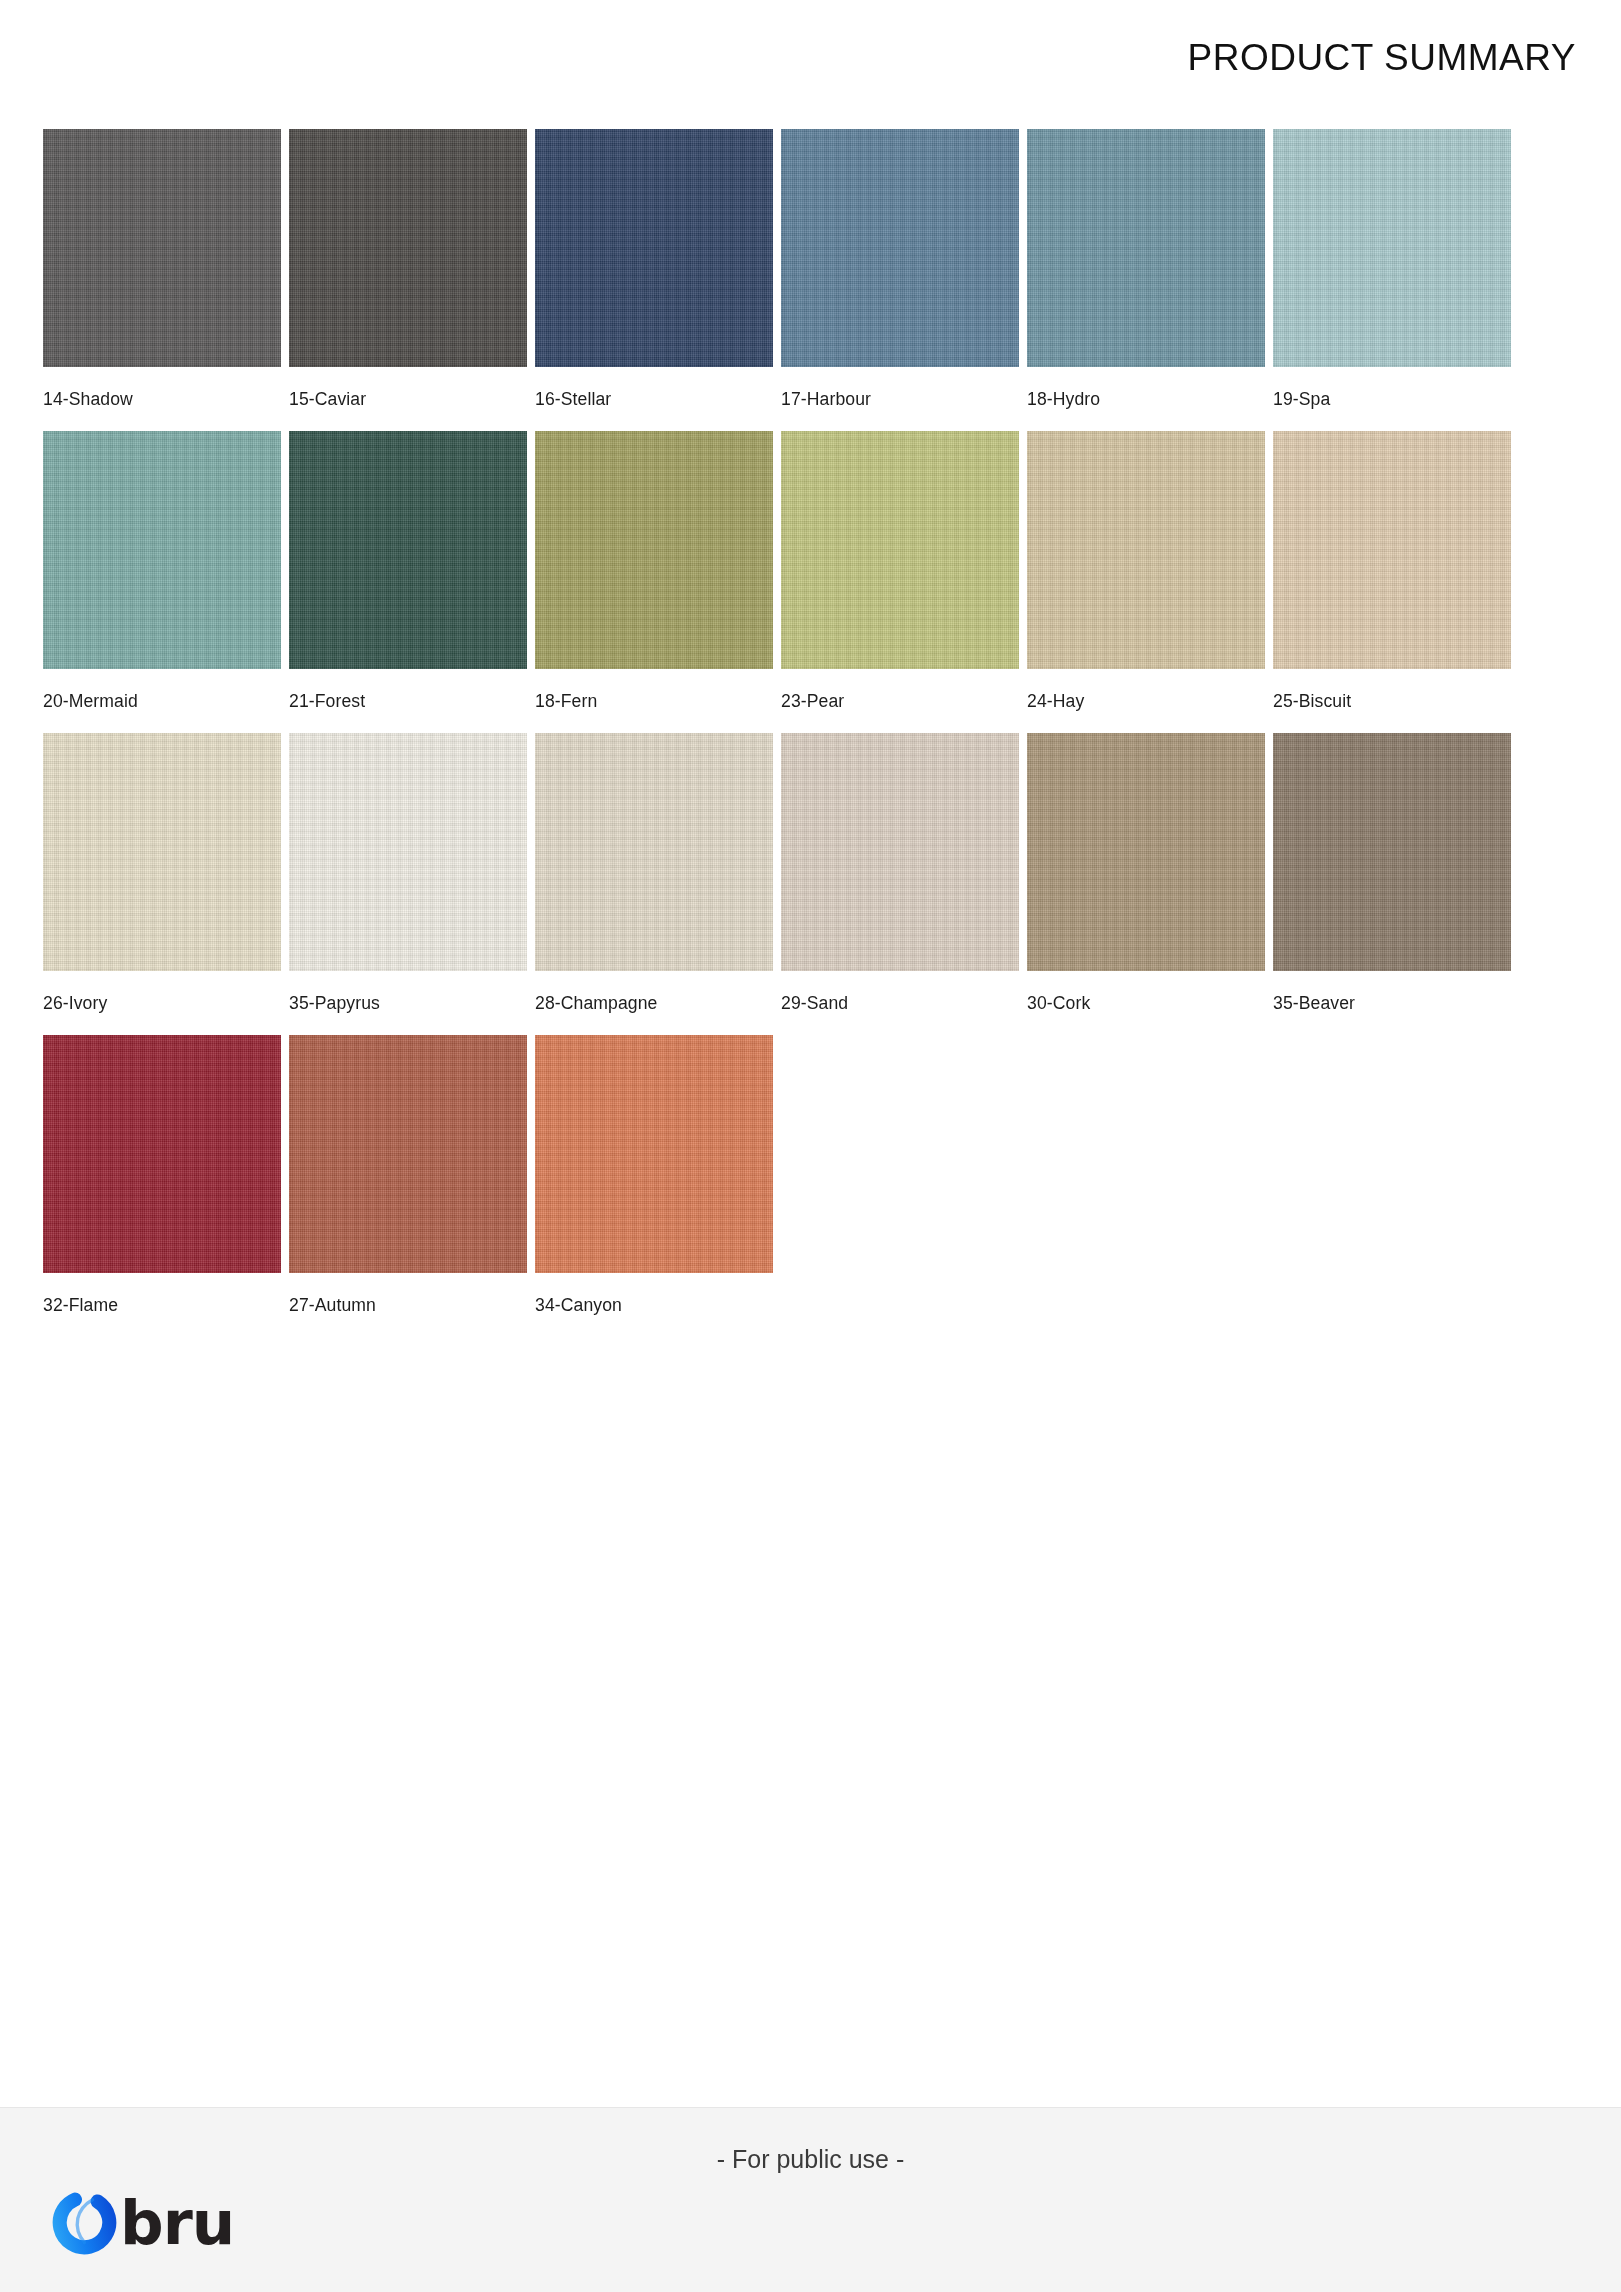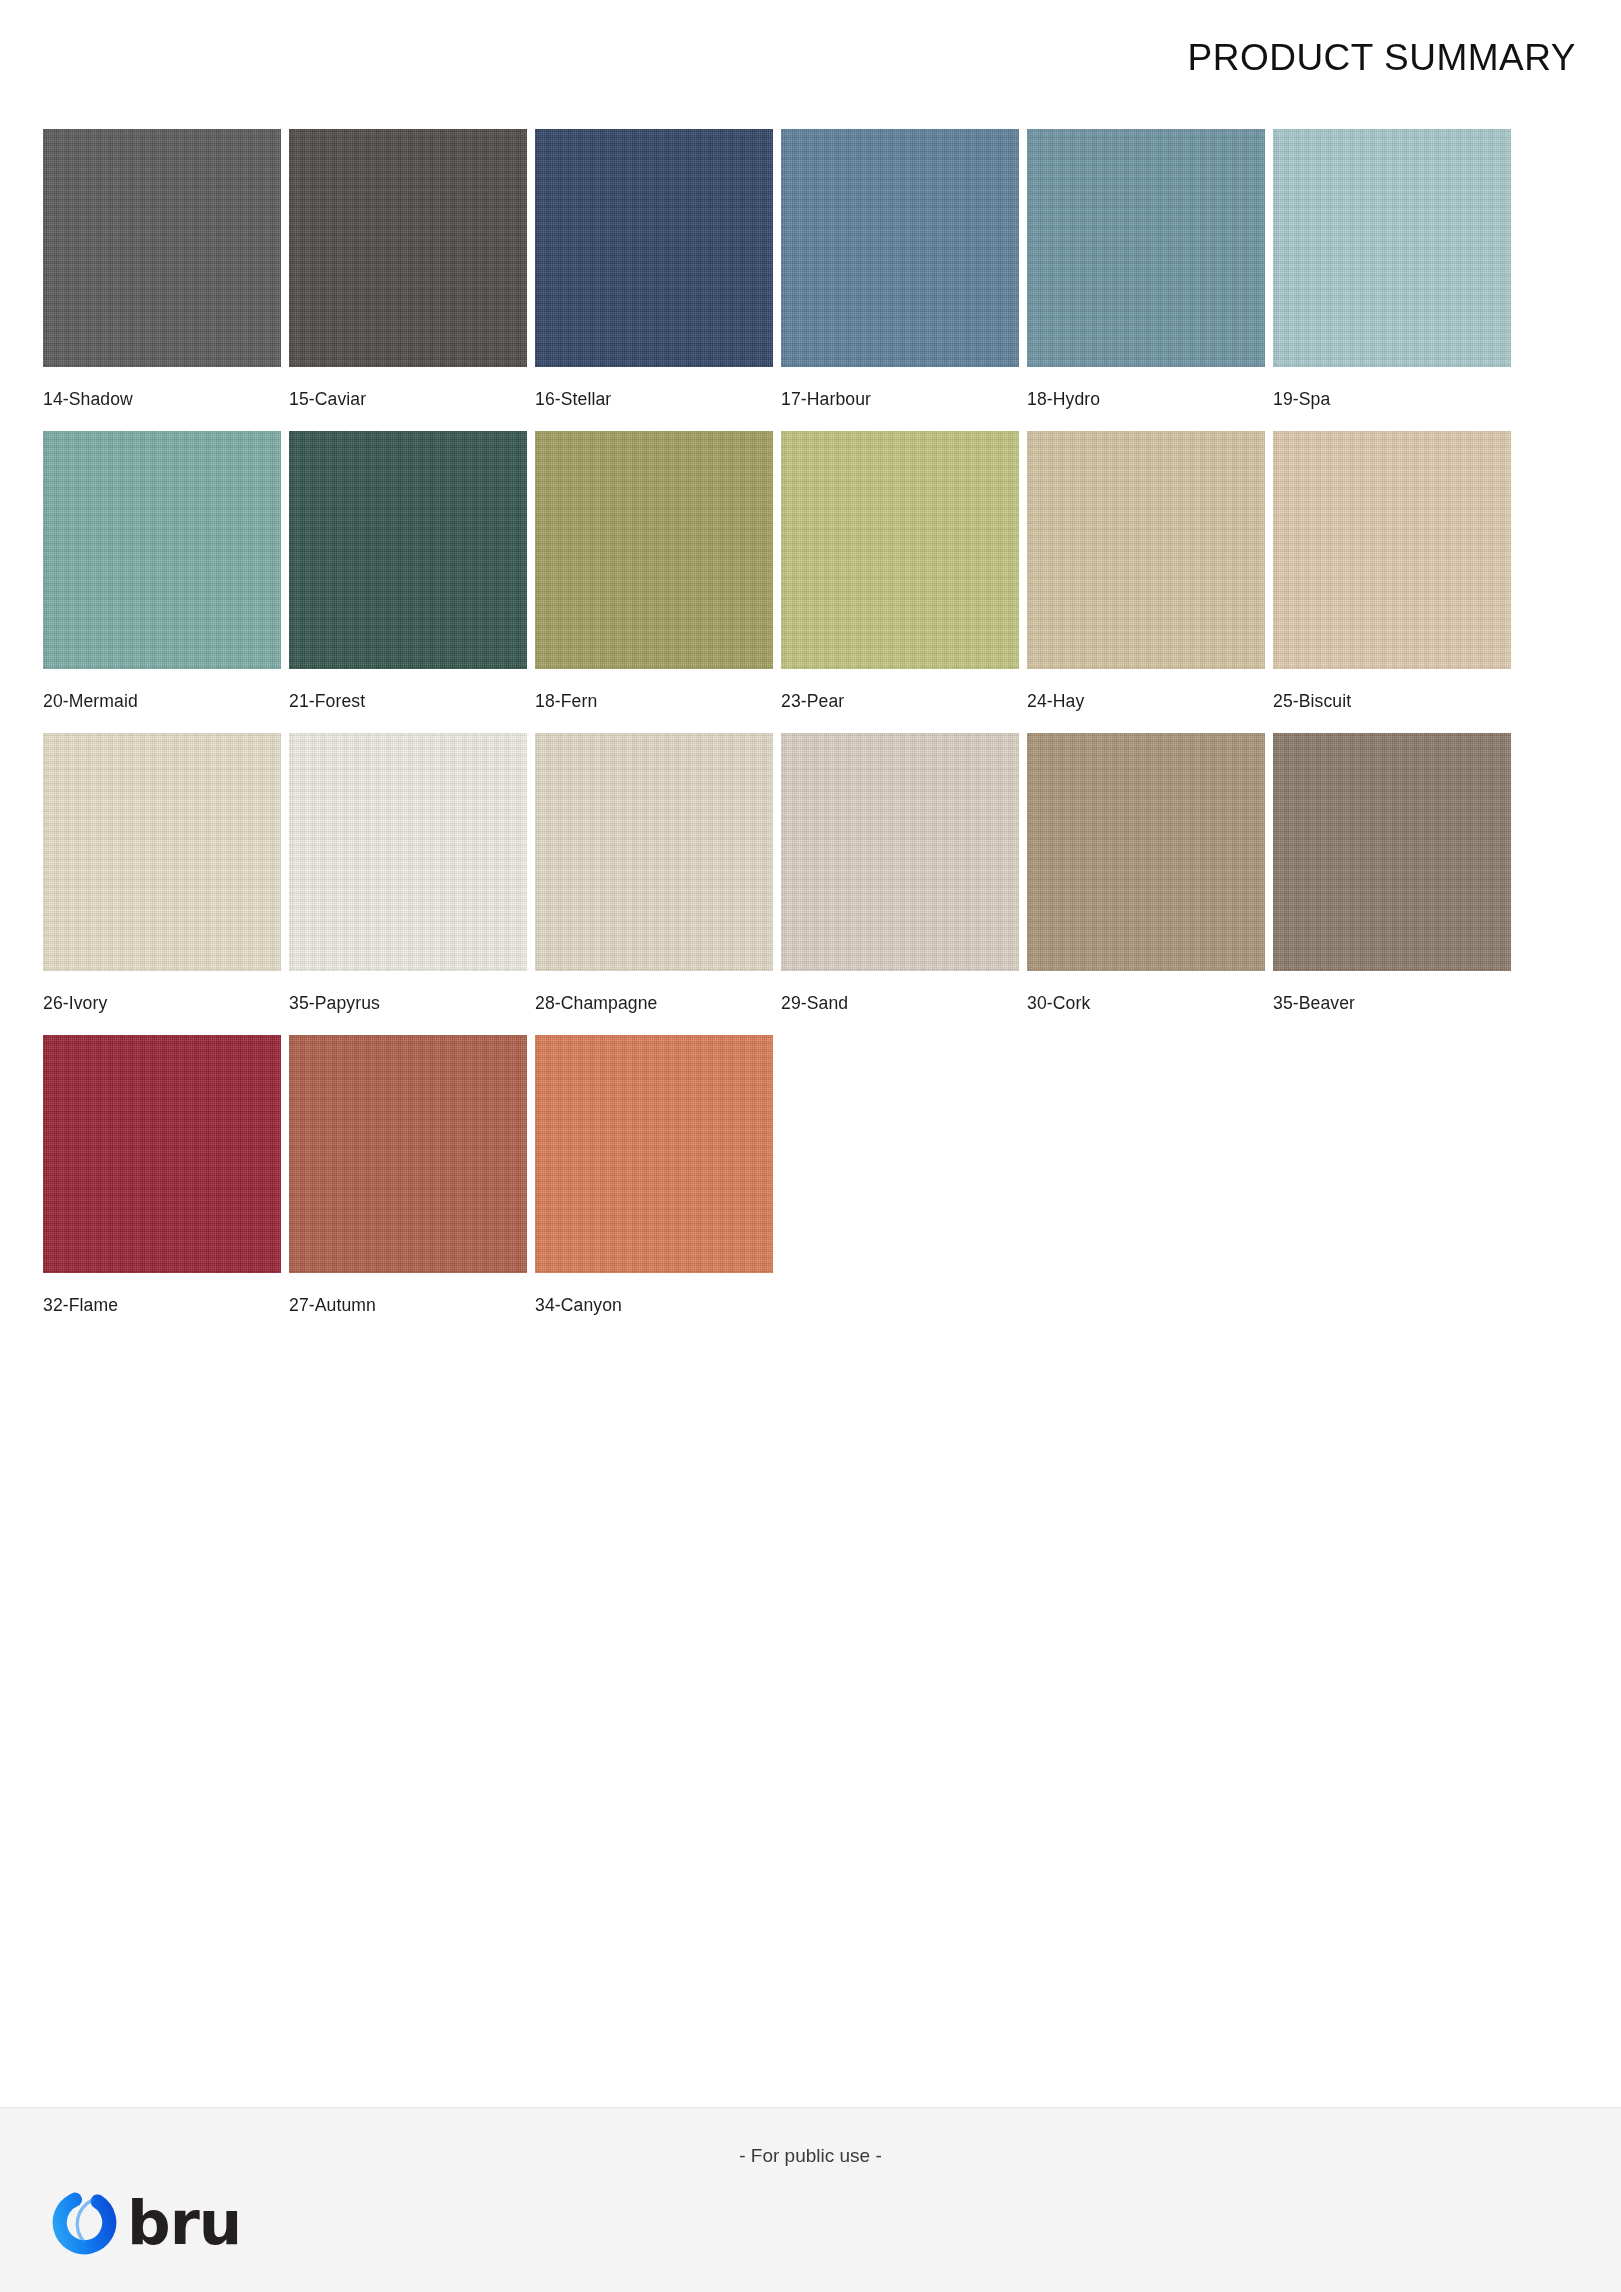--- a/index.html
+++ b/index.html
@@ -113,37 +113,37 @@
     border-top: 1px solid #e6e6e6;
     display: flex;
     align-items: center;
   }
   .footer-logo {
     position: absolute;
     left: 51px;
     bottom: 37px;
     display: flex;
     align-items: center;
-    gap: 9px;
+    gap: 2px;
   }
   .logo-mark { width: 67px; height: 67px; display: block; }
   .logo-word {
     font-size: 61px;
     font-weight: 700;
     color: #231f20;
     line-height: 1;
     letter-spacing: -1px;
     font-family: "DejaVu Sans", "Liberation Sans", sans-serif;
   }
   .footer-note {
     position: absolute;
     right: 0; left: 0;
     top: 37px;
     text-align: center;
-    font-size: 19px;
+    font-size: 25px;
     color: #3a3a3a;
   }
 </style>
 </head>
 <body>
 
 <div class="page-header">
   <div class="page-title">PRODUCT SUMMARY</div>
 </div>
 

